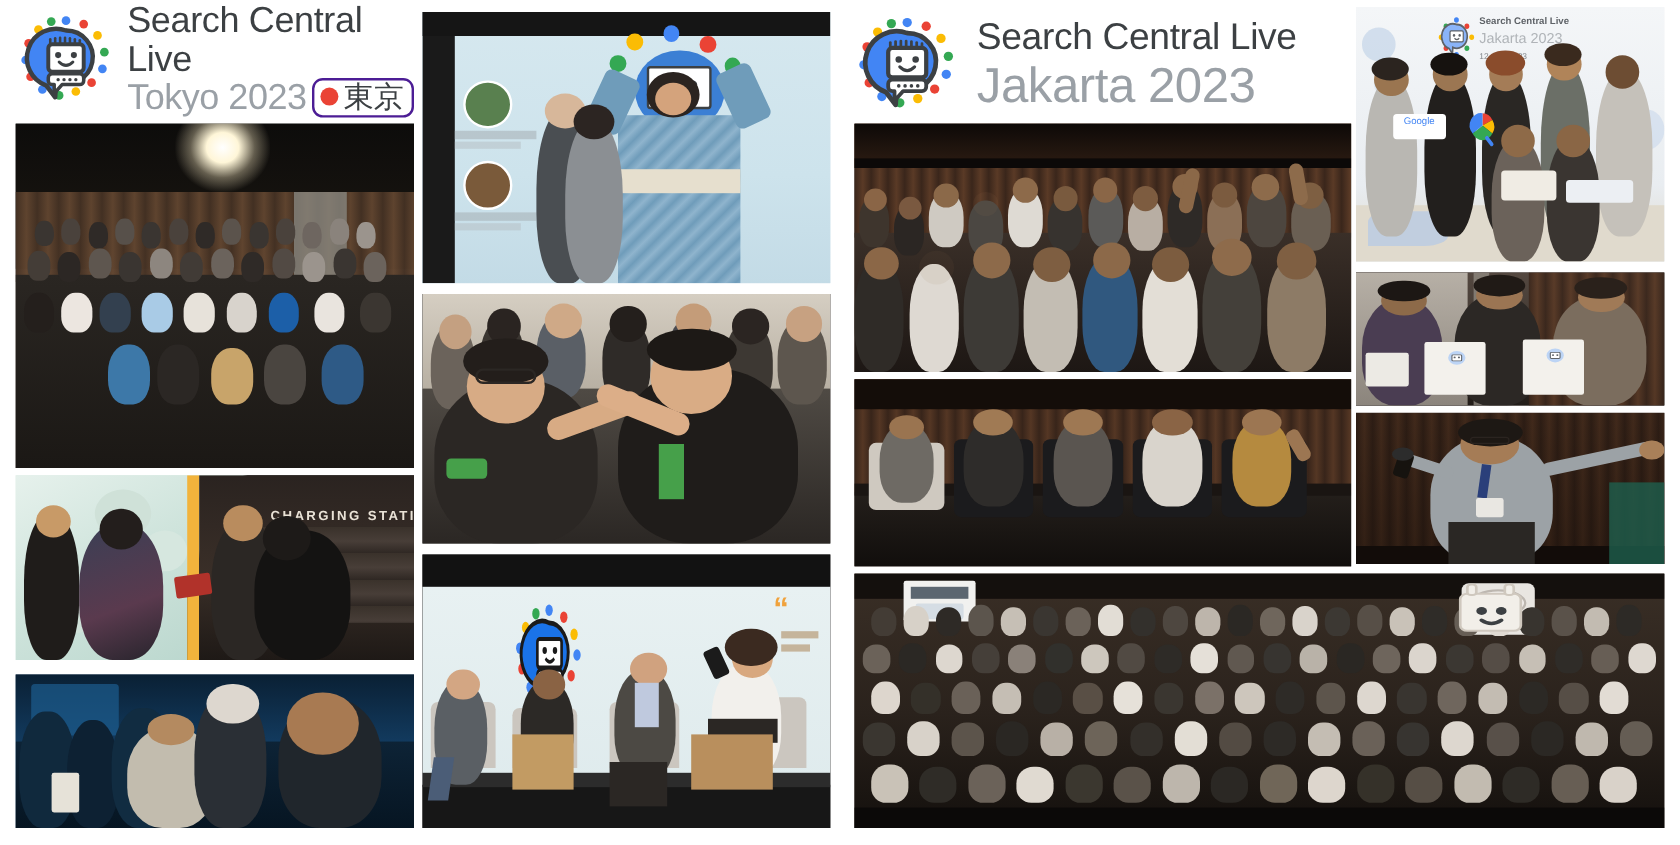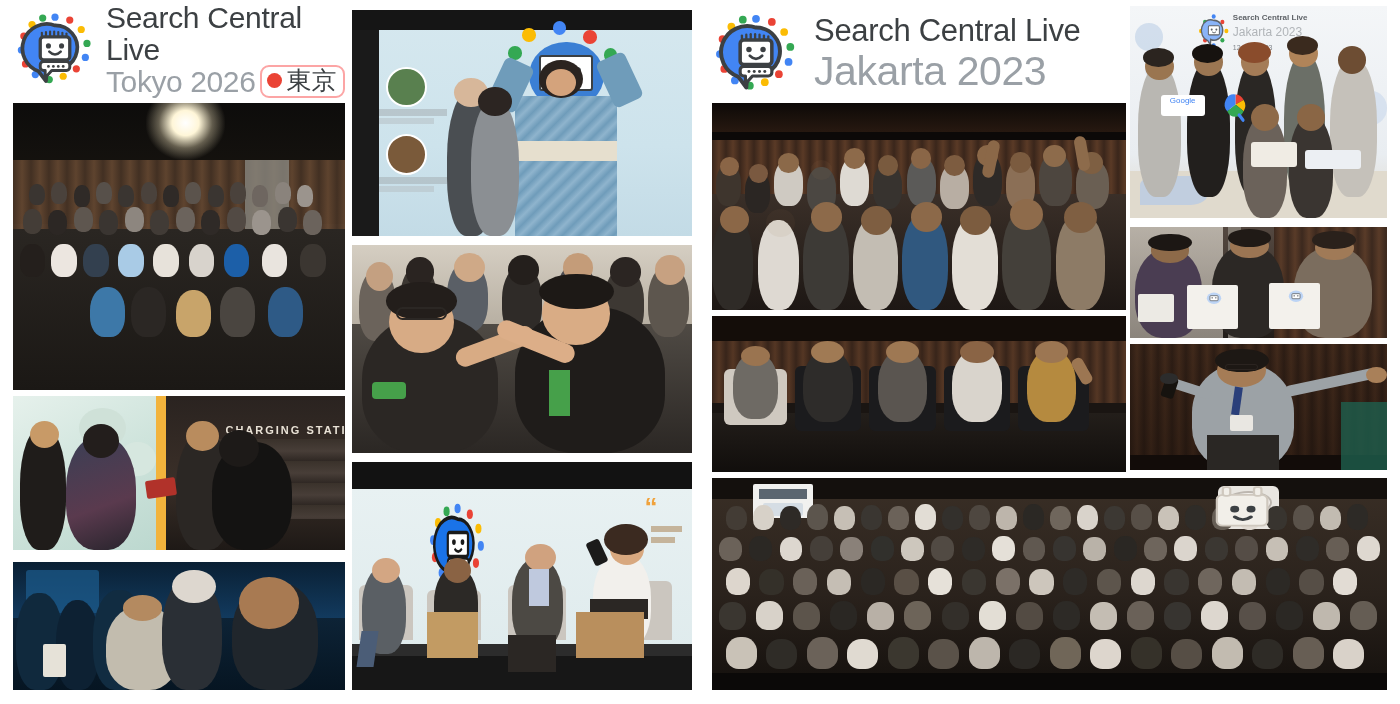--- a/index.html
+++ b/index.html
@@ -18,21 +18,21 @@
   .title-block { display: flex; flex-direction: column; justify-content: center; }
   .title-line1 {
     color: #3c4043; font-weight: 500; letter-spacing: -0.3px; line-height: 1.05;
   }
   .title-line2row { display:flex; align-items:center; }
   .title-line2 {
     color: #9aa0a6; font-weight: 400; letter-spacing: -0.4px; line-height: 1.05;
   }
   .jp-badge {
     display:inline-flex; align-items:center; gap:4px;
-    border:2px solid #fca5a5; border-radius: 9px;
+    border:2px solid #4c1d95; border-radius: 9px;
     padding: 1px 7px 3px 5px; margin-left: 5px;
   }
   .jp-dot { width: 15px; height: 15px; border-radius: 50%; background: #ea4335; flex:0 0 auto; }
   .jp-text { color:#3c4043; font-size: 25px; line-height: 1; font-weight: 400;
              font-family: "DejaVu Sans", sans-serif; }
 
   
   .photo {
     position: absolute; overflow: hidden; background: #2b2b2b;
   }
@@ -101,21 +101,21 @@
           <circle cx="42" cy="70" r="1.7"></circle>
             <circle cx="48" cy="70" r="1.7"></circle>
           <circle cx="54" cy="70" r="1.7"></circle>
             <circle cx="60" cy="70" r="1.7"></circle>
         </g>
       </svg>
     </div>
     <div class="title-block" style="margin-left:10px;">
       <div class="title-line1" style="font-size:30px;">Search Central Live</div>
       <div class="title-line2row">
-        <div class="title-line2" style="font-size:30px;">Tokyo 2026</div>
+        <div class="title-line2" style="font-size:30px;">Tokyo 2023</div>
         <div class="jp-badge">
           <span class="jp-dot"></span>
           <span class="jp-text">東京</span>
         </div>
       </div>
     </div>
   </div>
 
   <div class="event-header" style="left:712px; top:8px; width:400px; height:92px;">
     <div class="logo-mark">

